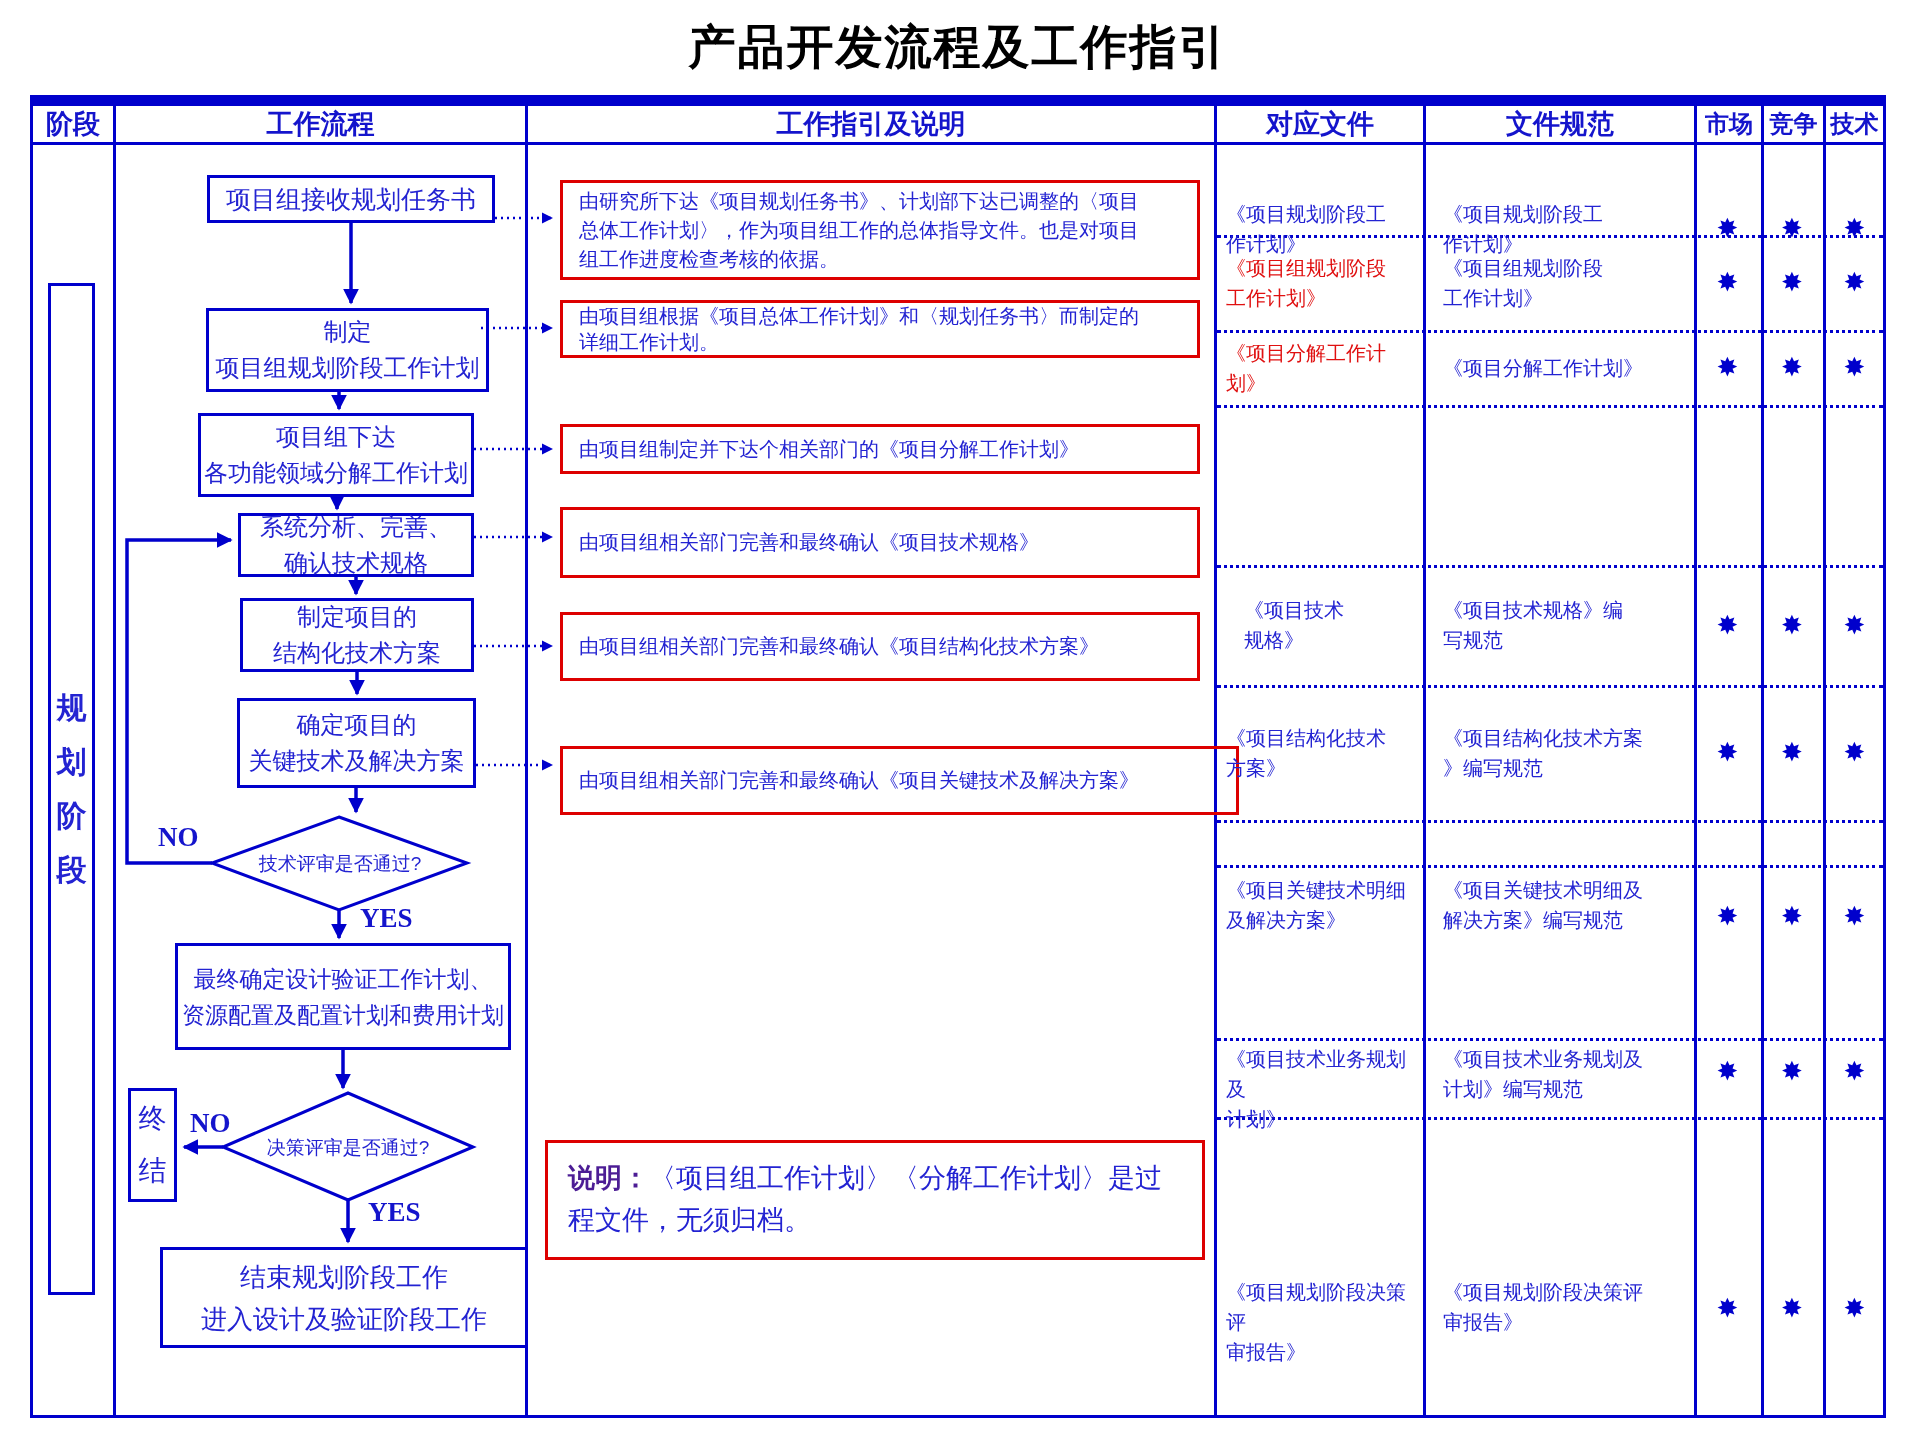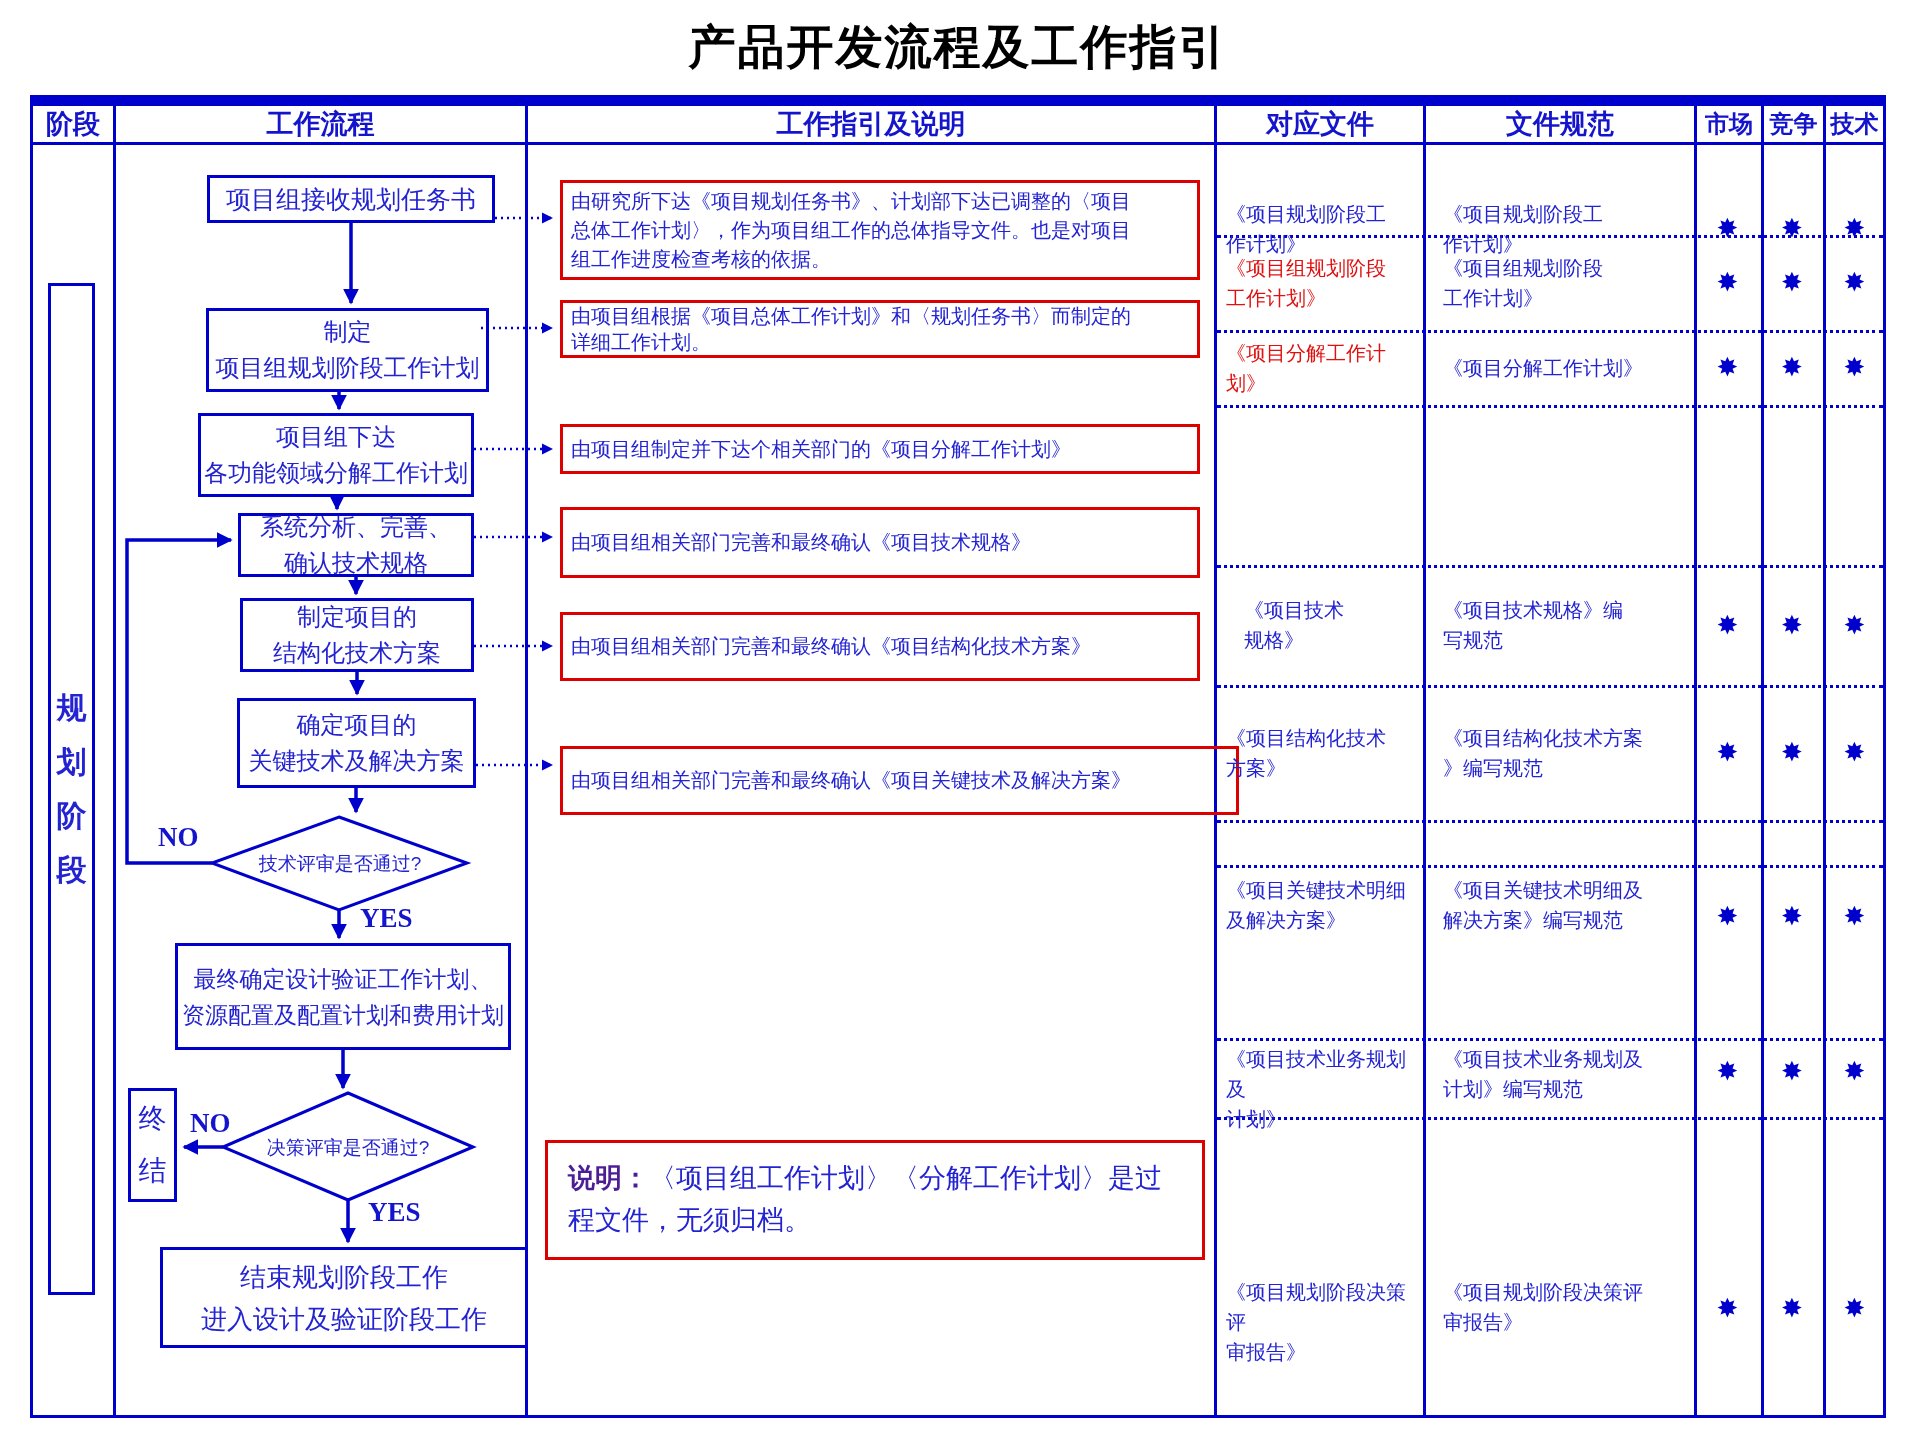--- a/index.html
+++ b/index.html
@@ -19,21 +19,21 @@
   .fbox{border:3px solid #0000cc;color:#2323d2;display:flex;flex-direction:column;
         align-items:center;justify-content:center;text-align:center;white-space:pre-line;
         font-size:24px;line-height:36px;background:transparent;}
   .stage{border:3px solid #0000cc;color:#2323d2;display:flex;align-items:center;
          justify-content:center;text-align:center;white-space:pre-line;
          font-size:30px;line-height:54px;font-weight:bold;}
   .dlabel{color:#2323d2;font-size:19px;text-align:center;}
   .noyes{color:#1414cc;font-size:27px;font-weight:bold;font-family:"Liberation Serif",serif;}
   
   .gbox{border:3px solid #dd0000;color:#2323d2;font-size:20px;line-height:29px;
-        white-space:pre-line;display:flex;align-items:center;padding:4px 8px;box-sizing:border-box;}
+        white-space:pre-line;display:flex;align-items:center;padding:4px 16px;box-sizing:border-box;}
   .note{border:3px solid #dd0000;font-size:27px;line-height:42px;padding:14px 20px;
         box-sizing:border-box;color:#2323d2;white-space:pre-line;}
   .note .lbl{color:#4c1d95;font-weight:bold;}
   
   .docrow{left:1214px;width:672px;display:flex;align-items:center;}
   .docrow.topalign{align-items:flex-start;}
   .cell{white-space:pre-line;font-size:20px;line-height:30px;color:#2323d2;box-sizing:border-box;}
   .c-doc{width:209px;padding-left:12px;}
   .c-doc.indent{padding-left:30px;}
   .c-spec{width:271px;padding-left:20px;}

